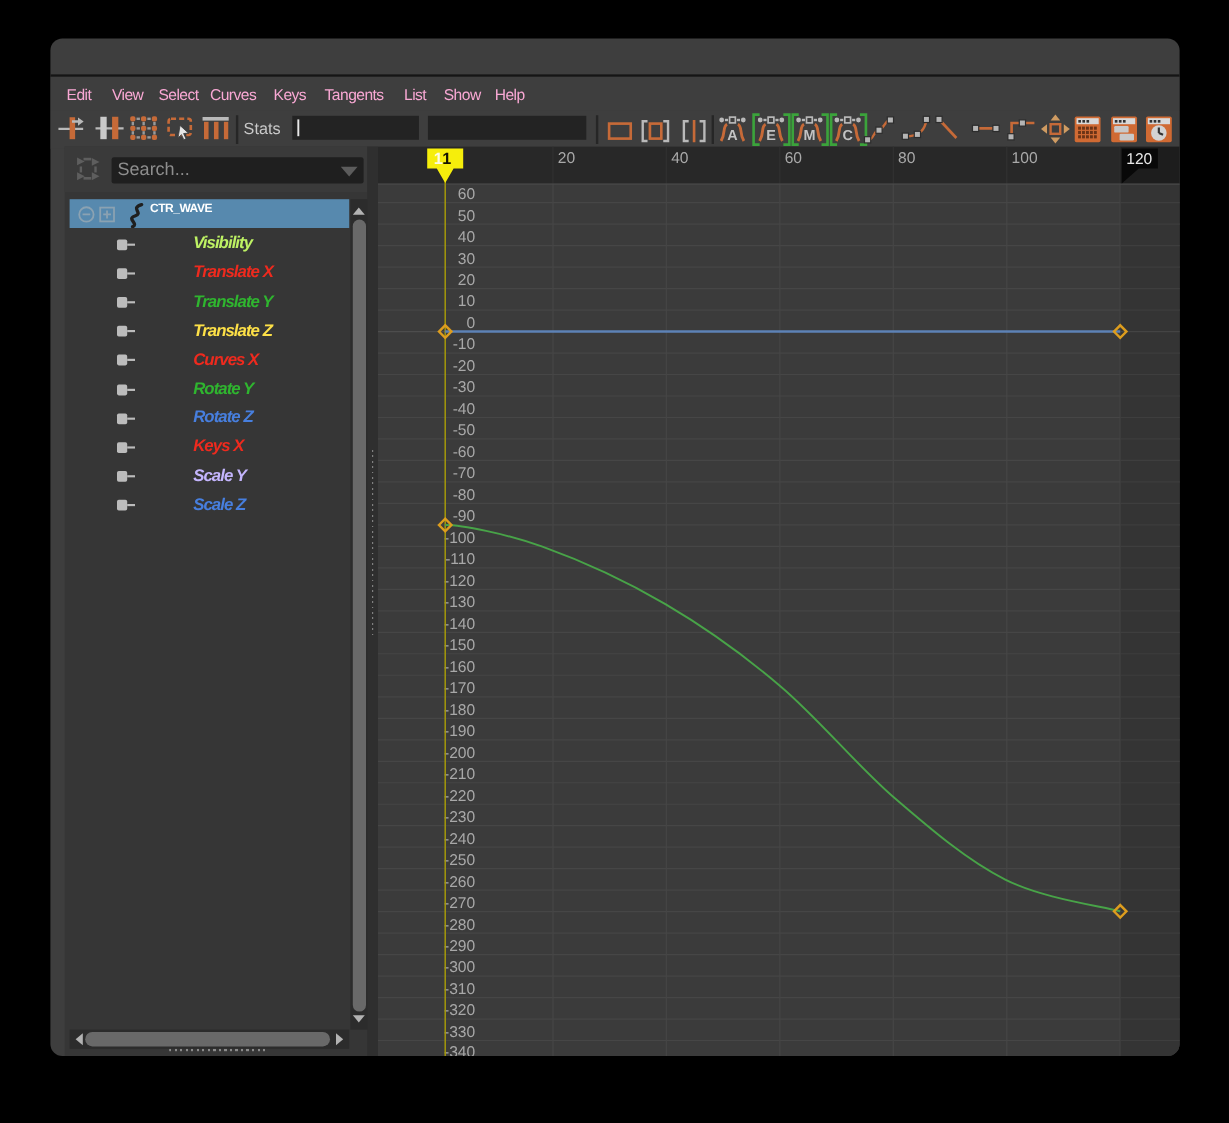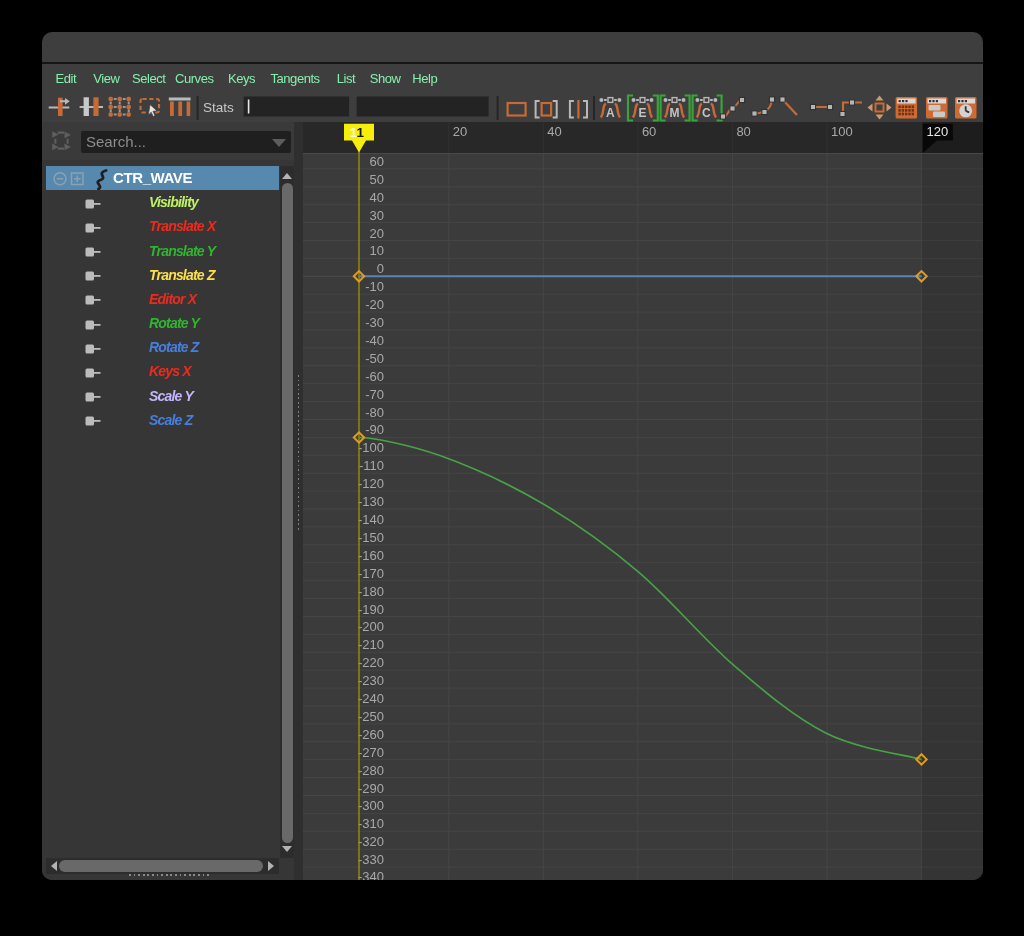--- a/index.html
+++ b/index.html
@@ -3,30 +3,30 @@
 <meta charset="utf-8">
 <style>
 html,body{margin:0;padding:0;background:#000;width:1024px;height:936px;overflow:hidden;}
 *{box-sizing:border-box;font-family:"Liberation Sans",sans-serif;}
 #win{position:absolute;left:42px;top:32px;width:941px;height:848px;background:#3e3e3e;border-radius:10px;overflow:hidden;}
 #titlebar{position:absolute;left:0;top:0;width:941px;height:30px;background:#2e2e2f;}
 #titlebar .dot{position:absolute;top:9.5px;width:14px;height:14px;border-radius:50%;background:#4d4d4e;}
 #title{position:absolute;left:0;top:0;width:941px;height:30px;line-height:31px;text-align:center;color:#b2b2b2;font-size:15px;font-weight:bold;letter-spacing:0.2px;}
 #sep{position:absolute;left:0;top:30px;width:941px;height:2px;background:#151515;}
 #menubar{position:absolute;left:0;top:32px;width:941px;height:28px;background:#3e3e3e;}
-.mi{position:absolute;top:0;height:28px;line-height:29px;color:#86efac;font-size:13px;letter-spacing:-0.45px;}
+.mi{position:absolute;top:0;height:28px;line-height:29px;color:#f9a8d4;font-size:13px;letter-spacing:-0.45px;}
 #toolbar{position:absolute;left:0;top:60px;width:941px;height:32px;background:#3e3e3e;}
-#content{position:absolute;left:0;top:90px;width:941px;height:556px;}
+#content{position:absolute;left:12px;top:90px;width:941px;height:556px;}
 #panel{position:absolute;left:0;top:0;width:252px;height:758px;background:#363636;}
 #searchrow{position:absolute;left:0;top:0;width:252px;height:38px;background:#3a3a3a;}
 #searchfield{position:absolute;left:39px;top:8.5px;width:210px;height:22px;background:#1f1f1f;border-radius:2px;}
 #searchfield span{position:absolute;left:5px;top:2.5px;color:#8d8d8d;font-size:15px;}
 #searchfield .tri{position:absolute;right:5px;top:8px;width:0;height:0;border-left:7px solid transparent;border-right:7px solid transparent;border-top:8px solid #5c5c5c;}
 #ctrrow{position:absolute;left:4px;top:43.5px;width:233px;height:24px;background:#5789ae;}
-#ctrrow .lbl{position:absolute;left:67px;top:3.5px;color:#fff;font-size:15px;font-weight:bold;letter-spacing:-0.4px;}
+#ctrrow .lbl{position:absolute;left:67px;top:3.5px;color:#fff;font-size:10px;font-weight:bold;letter-spacing:-0.4px;}
 .attr{position:absolute;left:107px;font-size:14px;font-style:italic;font-weight:bold;letter-spacing:-0.8px;white-space:nowrap;}
 #vscroll{position:absolute;left:237.5px;top:43.5px;width:15px;height:692px;background:#2c2c2c;}
 #vthumb{position:absolute;left:239.5px;top:61px;width:11.5px;height:660px;background:#696969;border-radius:5.5px;}
 #divider{position:absolute;left:252px;top:0;width:9px;height:758px;background:#2f2f2f;}
 #hscroll{position:absolute;left:4px;top:736px;width:233px;height:16px;background:#2c2c2c;}
 #hthumb{position:absolute;left:17px;top:737.5px;width:204px;height:12.5px;background:#696969;border-radius:6px;}
 #graph{position:absolute;left:261px;top:0;}
 </style>
 </head>
 <body>
@@ -237,21 +237,21 @@
         <span class="attr" style="top:120.5px;color:#2fb52f;">Translate Y</span>
         <svg width="16" height="12" style="position:absolute;left:43px;top:148.2px">
           <rect x="0.5" y="1.5" width="8.5" height="9" rx="1.5" fill="#bcbcbc"></rect>
           <rect x="9" y="5" width="6.5" height="1.8" fill="#bcbcbc"></rect>
         </svg>
         <span class="attr" style="top:144.7px;color:#fde047;">Translate Z</span>
         <svg width="16" height="12" style="position:absolute;left:43px;top:172.4px">
           <rect x="0.5" y="1.5" width="8.5" height="9" rx="1.5" fill="#bcbcbc"></rect>
           <rect x="9" y="5" width="6.5" height="1.8" fill="#bcbcbc"></rect>
         </svg>
-        <span class="attr" style="top:168.9px;color:#ee2a1e;">Editor X</span>
+        <span class="attr" style="top:168.9px;color:#ee2a1e;">Curves X</span>
         <svg width="16" height="12" style="position:absolute;left:43px;top:196.6px">
           <rect x="0.5" y="1.5" width="8.5" height="9" rx="1.5" fill="#bcbcbc"></rect>
           <rect x="9" y="5" width="6.5" height="1.8" fill="#bcbcbc"></rect>
         </svg>
         <span class="attr" style="top:193.1px;color:#2fb52f;">Rotate Y</span>
         <svg width="16" height="12" style="position:absolute;left:43px;top:220.7px">
           <rect x="0.5" y="1.5" width="8.5" height="9" rx="1.5" fill="#bcbcbc"></rect>
           <rect x="9" y="5" width="6.5" height="1.8" fill="#bcbcbc"></rect>
         </svg>
         <span class="attr" style="top:217.2px;color:#477fdf;">Rotate Z</span>

